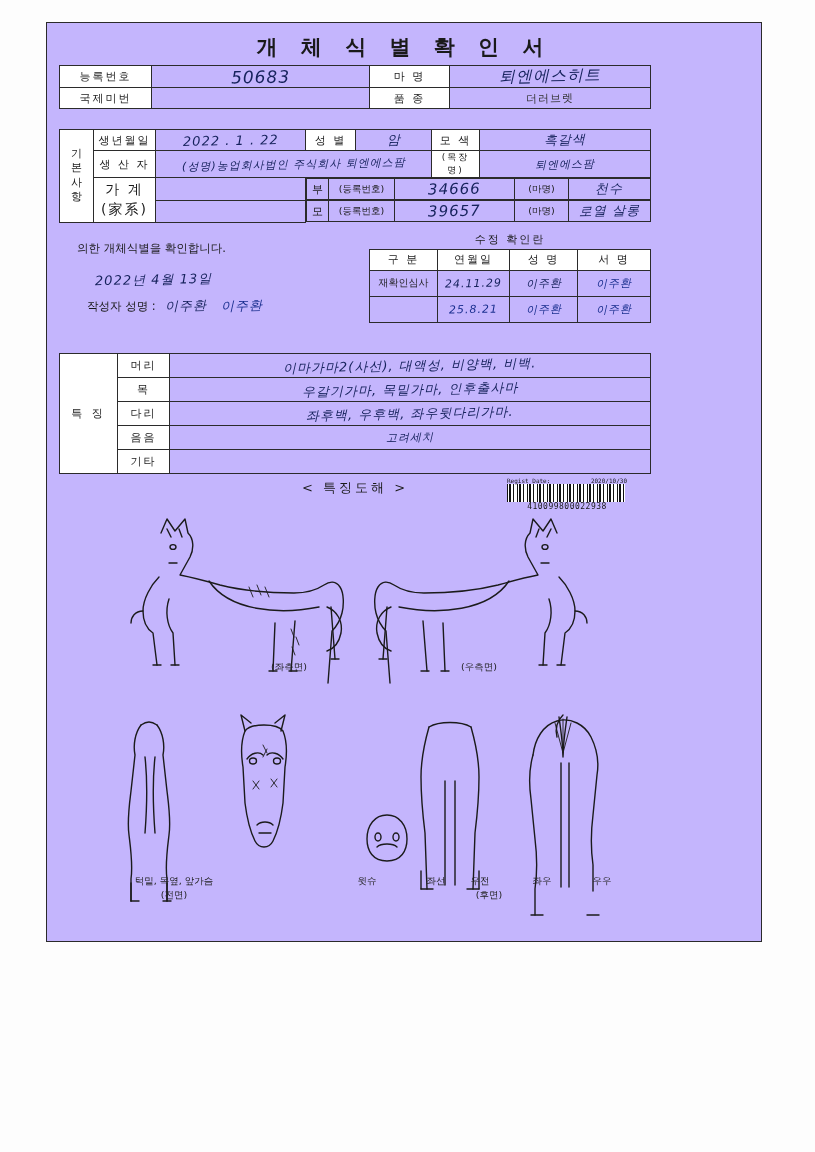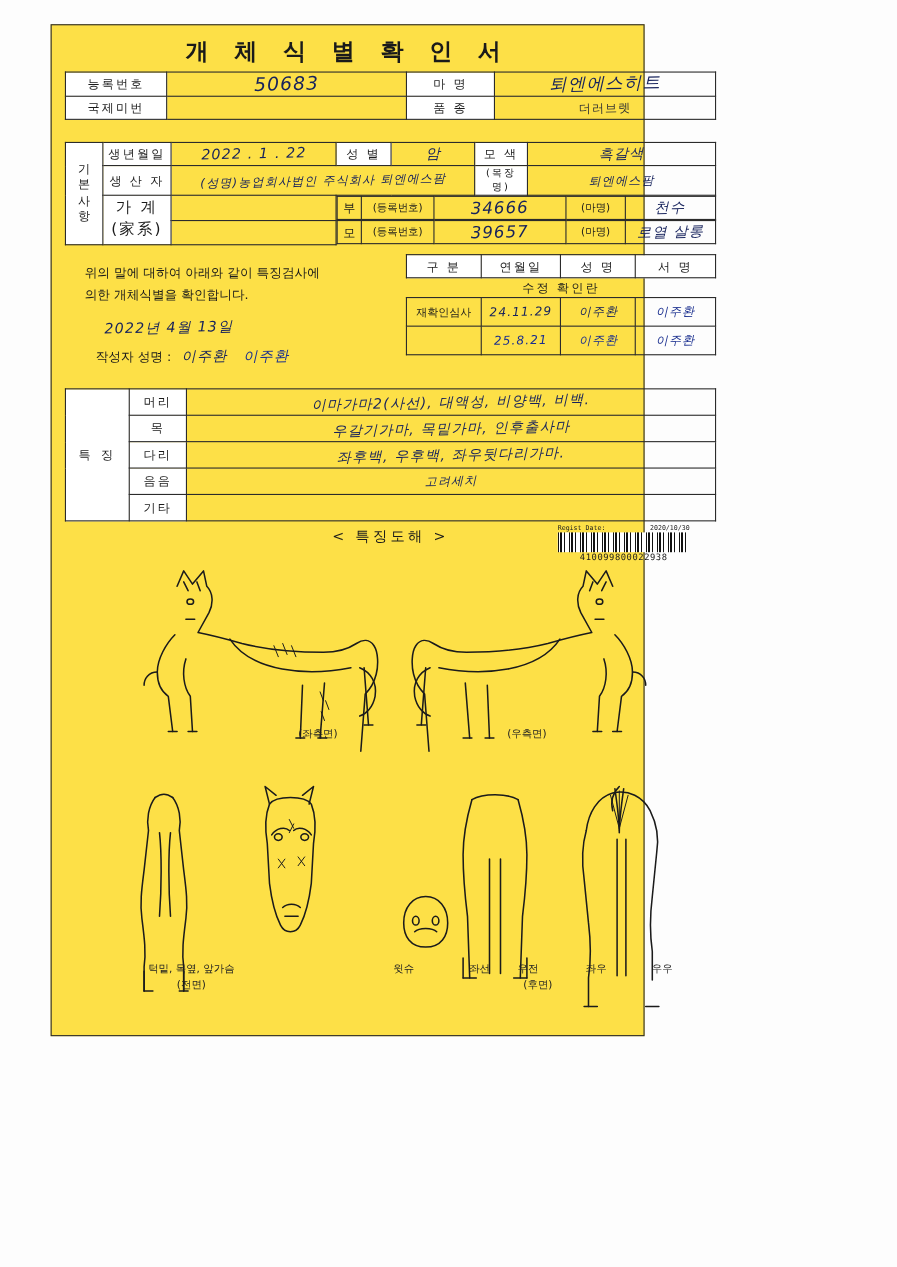--- a/index.html
+++ b/index.html
@@ -11,24 +11,24 @@
     position:relative;
     overflow:hidden;
   }
   .page{
     position:absolute;inset:0;
     background:#fdfdfd;
   }
   .doc{
     position:absolute;
     left:46px;top:22px;
-    width:540px;height:920px;
+    width:716px;height:920px;
     border:1.5px solid #2b2b2b;
     box-sizing:border-box;
-    background:#fde047;
+    background:#c4b5fd;
   }
   .title{
     position:absolute;left:0;right:0;top:10px;
     text-align:center;
     font-size:21px;
     letter-spacing:8px;
     font-weight:bold;
     font-family:"DejaVu Sans", sans-serif;
   }
   
@@ -167,42 +167,41 @@
               <td style="border:1px solid #2b2b2b;text-align:center"><span class="hand">로열 살롱</span></td>
             </tr>
           </tbody>
               </table>
         </td>
       </tr>
     </tbody>
       </table>
 
     <div class="noteblock">
-      <div>위의 말에 대하여 아래와 같이 특징검사에</div>
       <div>의한 개체식별을 확인합니다.</div>
       <div style="height:10px"></div>
       <div style="padding-left:18px"><span class="hand">2022년 4월 13일</span></div>
       <div style="height:4px"></div>
       <div style="padding-left:10px">
         <span>작성자 성명 :</span>
         <span class="hand" style="margin-left:6px">이주환</span>
         <span class="hand blue" style="margin-left:10px">이주환</span>
       </div>
     </div>
 
     <table class="tbl" id="t3">
       <tbody>
           <tr>
+        <td colspan="4" style="border:none;height:18px;font-size:11px;letter-spacing:2px">수정 확인란</td>
+      </tr>
+      <tr>
         <td class="lbl" style="width:68px">구  분</td>
         <td class="lbl" style="width:72px">연월일</td>
         <td class="lbl" style="width:68px">성  명</td>
         <td class="lbl">서  명</td>
-      </tr>
-      <tr>
-        <td colspan="4" style="border:none;height:18px;font-size:11px;letter-spacing:2px">수정 확인란</td>
       </tr>
       <tr>
         <td style="height:26px;font-size:10px;font-family:Liberation Sans, sans-serif">재확인심사</td>
         <td><span class="hand sm">24.11.29</span></td>
         <td><span class="hand sm">이주환</span></td>
         <td><span class="hand sm blue">이주환</span></td>
       </tr>
       <tr>
         <td style="height:26px"></td>
         <td><span class="hand sm blue">25.8.21</span></td>

